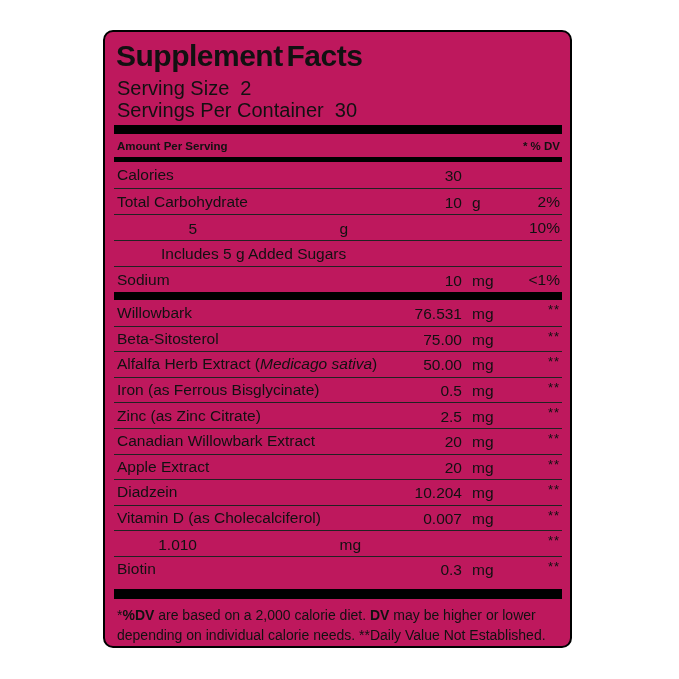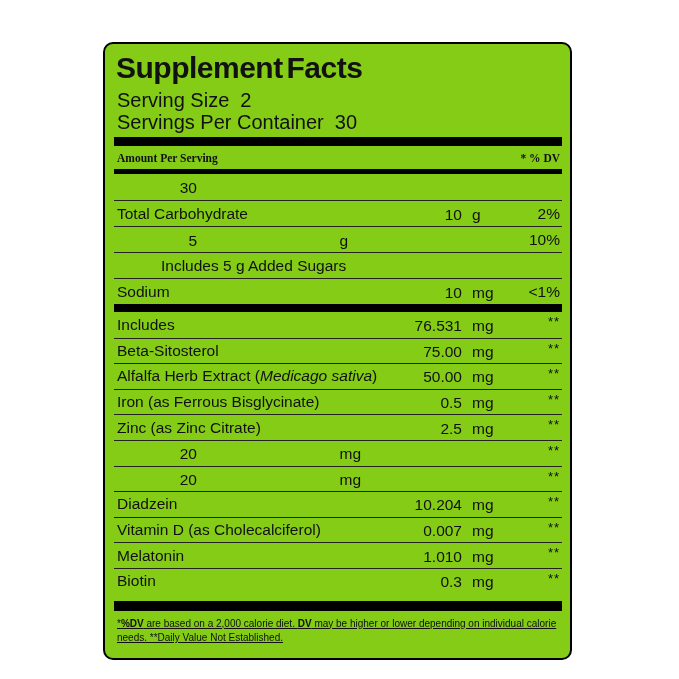--- a/index.html
+++ b/index.html
@@ -6,25 +6,25 @@
   html, body {
     width: 679px; height: 679px;
     background: #ffffff;
     font-family: "Liberation Sans", sans-serif;
     color: #000;
     position: relative;
     overflow: hidden;
   }
   .label-box {
     position: absolute;
-    left: 103px; top: 42px;
+    left: 103px; top: 30px;
     width: 469px; height: 618px;
     border: 2px solid #000;
     border-radius: 10px;
-    background: #84cc16;
+    background: #be185d;
     padding: 4px 8px 8px 9px;
   }
   .title {
     font-size: 30px;
     font-weight: bold;
     letter-spacing: -0.5px;
     word-spacing: -4px;
     line-height: 36px;
     margin: 2px 0 3px 2px;
     color: #111;
@@ -41,21 +41,20 @@
   .bar-med { height: 5px; }
   .bar-thick2 { height: 8px; }
   .bar-bottom { height: 10px; margin-top: 7px; }
   .header-row {
     display: flex;
     justify-content: space-between;
     font-size: 11.5px;
     font-weight: bold;
     padding: 6px 2px 5px 3px;
     color: #111;
-    font-family: Liberation Serif, serif;
   }
   .rows { width: 100%; }
   .row {
     display: flex;
     align-items: center;
     height: 26px;
     font-size: 15.5px;
     padding: 0 2px 0 3px;
     color: #111;
   }
@@ -68,26 +67,25 @@
   .c-amount { flex: 0 0 80px; text-align: right; position: relative; top: 1px; }
   .c-unit { flex: 0 0 40px; text-align: left; margin-left: 10px; position: relative; top: 1px; }
   .c-dv { flex: 0 0 48px; text-align: right; }
   .c-dv.dv-star {
     font-size: 13px;
     align-self: flex-start;
     position: relative; top: 2px;
     letter-spacing: 1px;
   }
   .footnote {
-    font-size: 10px;
+    font-size: 14px;
     line-height: 1.45;
     margin-top: 6px;
     padding: 0 4px 0 3px;
     color: #111;
-    text-decoration: underline;
   }
   .footnote b { font-weight: bold; }
 </style>
 </head>
 <body>
 
 <div class="label-box">
 
   <h1 class="title">Supplement Facts</h1>
 
@@ -103,20 +101,21 @@
 
   <div class="header-row">
     <span>Amount Per Serving</span>
     <span>* % DV</span>
   </div>
 
   <div class="bar bar-med"></div>
 
   <div class="rows rows-nutrient" id="nutrient-rows">
       <div class="row">
+        <span class="c-name">Calories</span>
         <span class="c-amount">30</span>
         <span class="c-unit"></span>
         <span class="c-dv"></span>
       </div>
       <div class="row">
         <span class="c-name">Total Carbohydrate</span>
         <span class="c-amount">10</span>
         <span class="c-unit">g</span>
         <span class="c-dv">2%</span>
       </div>
@@ -136,21 +135,21 @@
         <span class="c-amount">10</span>
         <span class="c-unit">mg</span>
         <span class="c-dv">&lt;1%</span>
       </div>
     </div>
 
   <div class="bar bar-thick2"></div>
 
   <div class="rows rows-botanical" id="botanical-rows">
       <div class="row">
-        <span class="c-name">Includes</span>
+        <span class="c-name">Willowbark</span>
         <span class="c-amount">76.531</span>
         <span class="c-unit">mg</span>
         <span class="c-dv dv-star">**</span>
       </div>
       <div class="row">
         <span class="c-name">Beta-Sitosterol</span>
         <span class="c-amount">75.00</span>
         <span class="c-unit">mg</span>
         <span class="c-dv dv-star">**</span>
       </div>
@@ -166,43 +165,44 @@
         <span class="c-unit">mg</span>
         <span class="c-dv dv-star">**</span>
       </div>
       <div class="row">
         <span class="c-name">Zinc (as Zinc Citrate)</span>
         <span class="c-amount">2.5</span>
         <span class="c-unit">mg</span>
         <span class="c-dv dv-star">**</span>
       </div>
       <div class="row">
+        <span class="c-name">Canadian Willowbark Extract</span>
         <span class="c-amount">20</span>
         <span class="c-unit">mg</span>
         <span class="c-dv dv-star">**</span>
       </div>
       <div class="row">
+        <span class="c-name">Apple Extract</span>
         <span class="c-amount">20</span>
         <span class="c-unit">mg</span>
         <span class="c-dv dv-star">**</span>
       </div>
       <div class="row">
         <span class="c-name">Diadzein</span>
         <span class="c-amount">10.204</span>
         <span class="c-unit">mg</span>
         <span class="c-dv dv-star">**</span>
       </div>
       <div class="row">
         <span class="c-name">Vitamin D (as Cholecalciferol)</span>
         <span class="c-amount">0.007</span>
         <span class="c-unit">mg</span>
         <span class="c-dv dv-star">**</span>
       </div>
       <div class="row">
-        <span class="c-name">Melatonin</span>
         <span class="c-amount">1.010</span>
         <span class="c-unit">mg</span>
         <span class="c-dv dv-star">**</span>
       </div>
       <div class="row">
         <span class="c-name">Biotin</span>
         <span class="c-amount">0.3</span>
         <span class="c-unit">mg</span>
         <span class="c-dv dv-star">**</span>
       </div>

